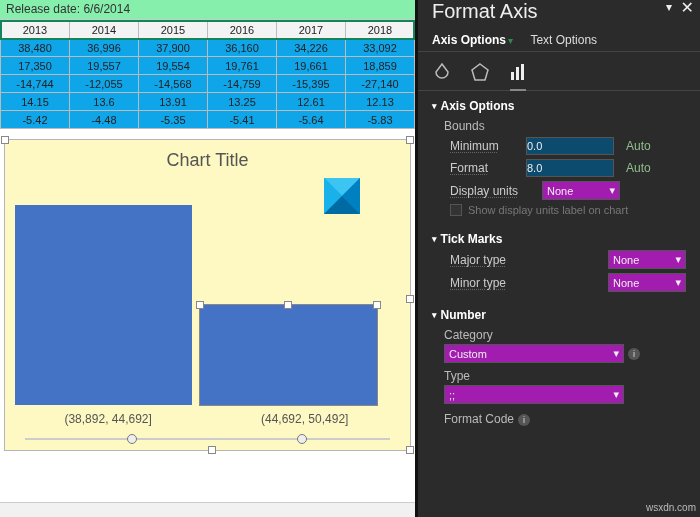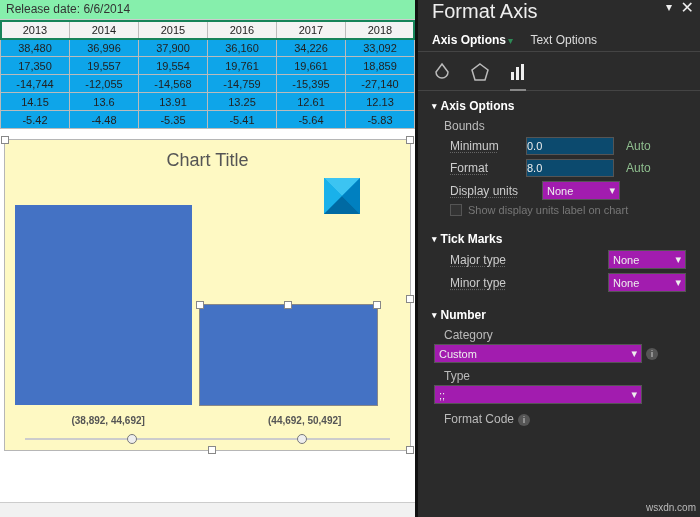--- a/index.html
+++ b/index.html
@@ -17,21 +17,21 @@
   
   .chart-area { position: relative; margin: 10px 4px 0; border: 1px solid #b6b6b6; height: 312px; background: #fef9c3; }
   .chart-handle { position:absolute; width:8px; height:8px; background:#fff; border:1px solid #888;}
   .chart-title { text-align: center; font-size: 18px; color: #555; padding-top: 10px;}
   .logo { position:absolute; right:50px; top:38px; width:36px; height:36px; }
   .bars-box{ position:absolute; left:10px; top:65px; right:10px; bottom:45px;}
   .bar { position:absolute; background:#4472c4; bottom:0;}
   .bar1{ left:0; width:46%; height:100%; } 
   .bar2{ left:48%; width:46%; height:50%; }
   .bar2-sel { position:absolute; left:48%; width:46%; height:50%; bottom:0; outline:1px solid #888; }
-  .xlabel { position:absolute; bottom:24px; font-size:10px; color:#555; text-align:center; width:46%;font-weight:bold;}
+  .xlabel { position:absolute; bottom:24px; font-size:12px; color:#555; text-align:center; width:46%;}
   .xl1{ left:10px;} .xl2{left:51%;}
   .side-icons { position:absolute; right:-36px; top:6px; width:30px;}
   .side-icon{ width:28px;height:28px; border:1px solid #bbb; margin-bottom:6px; display:flex; align-items:center; justify-content:center; background:#fff; color:#666; font-size:16px;}
   .slider-track{position:absolute; left:20px; right:20px; bottom:10px; height:2px; background:#ccc;}
   .slider-knob{position:absolute; bottom:6px; width:10px;height:10px; border:1px solid #777; border-radius:50%; background:#eee;}
   
   .scroll-h{ position:absolute; bottom:0; left:0; right:0; height:15px; background:#f1f1f1; border-top:1px solid #ccc;}
   
   
   .panel { position:absolute; right:0; top:0; bottom:0; width:285px; background:#2b2b2b; color:#ddd; font-size:12px; border-left:3px solid #111;}
@@ -49,21 +49,21 @@
   .section{ padding:8px 14px 4px;}
   .section-h{ font-size:12px; font-weight:bold; color:#fff; cursor:pointer;}
   .section-h::before{content:"▾"; font-size:9px; margin-right:4px; display:inline-block; transform:translateY(-1px);}
   .sub-label{ color:#bbb; margin:6px 0 2px 12px; font-size:12px;}
   .frow{ display:flex; align-items:center; margin:4px 0 4px 18px; gap:6px;}
   .flabel{ width:70px; color:#ccc; font-size:12px; text-decoration: underline dotted; text-decoration-color:#666; text-underline-offset:2px;}
   .finput{ background:#0c4a6e; border:1px solid #555; color:#eee; padding:2px 0; width:88px; font-size:11px;}
   .fauto{ color:#8fbf8f; font-size:12px; margin-left:6px;}
   .fselect{ background:#a21caf; border:1px solid #555; color:#eee; padding:2px 4px; width:80px; font-size:11px; display:inline-flex; justify-content:space-between; align-items:center;}
   .fselect.small{ width:78px;}
-  .fselect.wide{ width:208px; margin-left:2px;}
+  .fselect.wide{ width:180px; margin-left:12px;}
   .chk-row{ margin:4px 0 4px 18px; color:#777; font-size:11px; display:flex; align-items:center; gap:6px;}
   .chk{ width:12px;height:12px; border:1px solid #555; background:#333;}
   .info-dot{ display:inline-block; width:12px;height:12px; border-radius:50%; background:#555; color:#ddd; font-size:9px; text-align:center; line-height:12px; margin-left:4px;}
   .watermark{position:absolute; right:4px; bottom:4px; font-size:10px; color:#bbb; font-family:sans-serif;}
 </style>
 </head>
 <body>
 
 <div class="left-pane">
   <div class="formula-bar">Release date: 6/6/2014</div>

